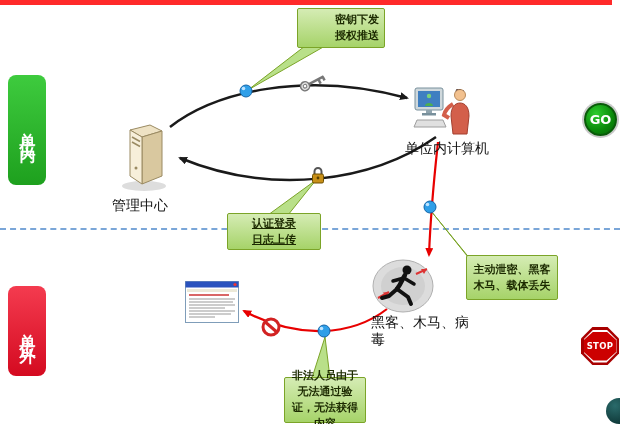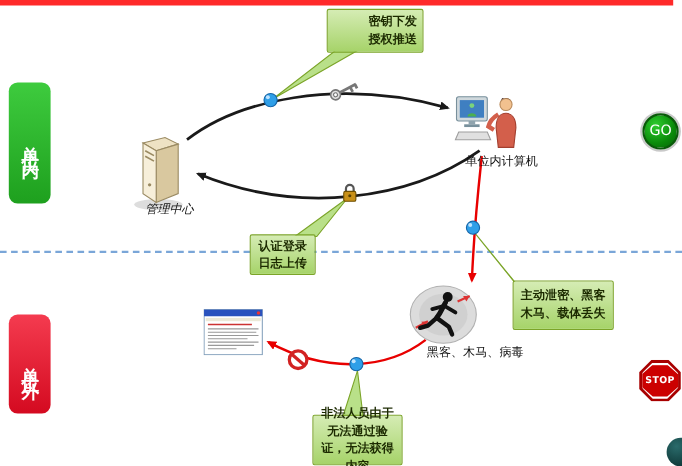--- a/index.html
+++ b/index.html
@@ -23,27 +23,27 @@
 
   .overlay { left:0; top:0; }
 
   .callout {
     background:linear-gradient(180deg,#d5ecb4,#a6d369);
     border:1px solid #7ba428; border-radius:2px;
     font-size:11px; font-weight:bold; color:#1c2a00; text-align:center;
     white-space:pre-line; display:flex; align-items:center; justify-content:center;
     line-height:1.45; padding:2px 5px;
   }
-  .node-label { font-size:11px; color:#111; text-align:right; line-height:1.2; }
+  .node-label { font-size:14px; color:#111; text-align:left; line-height:1.2; }
 
   .go-sign {
     left:584px; top:103px; width:33px; height:33px; border-radius:50%;
     background:radial-gradient(circle at 35% 30%, #2ecc2e, #0a8a0a 60%, #066306);
     border:2px solid #0a5a0a; box-shadow:0 0 0 2px #c9c9c9;
-    color:#fff; font-weight:normal; font-size:13px;
+    color:#fff; font-weight:bold; font-size:13px;
     display:flex; align-items:center; justify-content:center;
   }
 
   .octagon { clip-path: polygon(30% 0,70% 0,100% 30%,100% 70%,70% 100%,30% 100%,0 70%,0 30%); }
   .stop-outer { left:581px; top:327px; width:38px; height:38px; background:#a80000;
     display:flex; align-items:center; justify-content:center; }
   .stop-mid   { width:33px; height:33px; background:#ffffff;
     display:flex; align-items:center; justify-content:center; }
   .stop-inner { width:49px; height:29px; background:#cc0000; color:#fff;
     font-size:8.5px; font-weight:bold; letter-spacing:0.3px;
@@ -104,21 +104,21 @@
   <svg width="56" height="74" viewBox="0 0 56 74">
     <ellipse cx="28" cy="66" rx="22" ry="5" fill="#bbbbbb" opacity="0.5"></ellipse>
     <polygon points="14,10 34,5 46,11 26,17" fill="#eee2c4" stroke="#9a8a62" stroke-width="1"></polygon>
     <polygon points="26,17 46,11 46,56 26,64" fill="#d9c89f" stroke="#9a8a62" stroke-width="1"></polygon>
     <polygon points="14,10 26,17 26,64 14,56" fill="#f7efda" stroke="#9a8a62" stroke-width="1"></polygon>
     <line x1="16" y1="17" x2="24" y2="21.5" stroke="#9a8a62" stroke-width="1.5"></line>
     <line x1="16" y1="22" x2="24" y2="26.5" stroke="#9a8a62" stroke-width="1.5"></line>
     <circle cx="20" cy="48" r="1.5" fill="#9a8a62"></circle>
   </svg>
 </div>
-<div class="abs node-label" style="left:112px; top:184px; width:64px;font-style:italic;">管理中心</div>
+<div class="abs node-label" style="left:112px; top:197px; width:64px;">管理中心</div>
 
 <div class="abs" style="left:413px; top:86px; width:64px; height:52px;">
   <svg width="64" height="52" viewBox="0 0 64 52">
     <rect x="2" y="2" width="28" height="22" rx="2" fill="#cfd8dc" stroke="#78909c"></rect>
     <rect x="5" y="5" width="22" height="16" fill="#3f7fc1"></rect>
     <circle cx="16" cy="10" r="2.2" fill="#7bd37b"></circle>
     <path d="M12 20 c0,-4 8,-4 8,0 z" fill="#4caf50"></path>
     <rect x="13" y="24" width="6" height="3" fill="#90a4ae"></rect>
     <rect x="9" y="27" width="14" height="2.5" fill="#78909c"></rect>
     <polygon points="4,34 30,34 33,41 1,41" fill="#e0e0e0" stroke="#9e9e9e"></polygon>
@@ -187,21 +187,21 @@
   <svg width="20" height="20" viewBox="0 0 20 20">
     <circle cx="10" cy="10" r="8" fill="#fff" stroke="#d22222" stroke-width="3"></circle>
     <line x1="4.8" y1="5.5" x2="15.2" y2="14.5" stroke="#d22222" stroke-width="3"></line>
   </svg>
 </div>
 
 <div class="abs callout" style="left:297px; top:8px; width:88px; height:40px;justify-content:flex-end;">
   <span>密钥下发
 授权推送</span>
 </div>
-<div class="abs callout" style="left:227px; top:213px; width:60px; height:37px;">
+<div class="abs callout" style="left:227px; top:213px; width:94px; height:37px;text-decoration:underline;">
   <span>认证登录
 日志上传</span>
 </div>
 <div class="abs callout" style="left:466px; top:255px; width:92px; height:45px;font-family:Liberation Serif, serif;">
   <span>主动泄密、黑客木马、载体丢失</span>
 </div>
 <div class="abs callout" style="left:284px; top:377px; width:82px; height:46px;">
   <span>非法人员由于无法通过验证，无法获得内容</span>
 </div>
 

